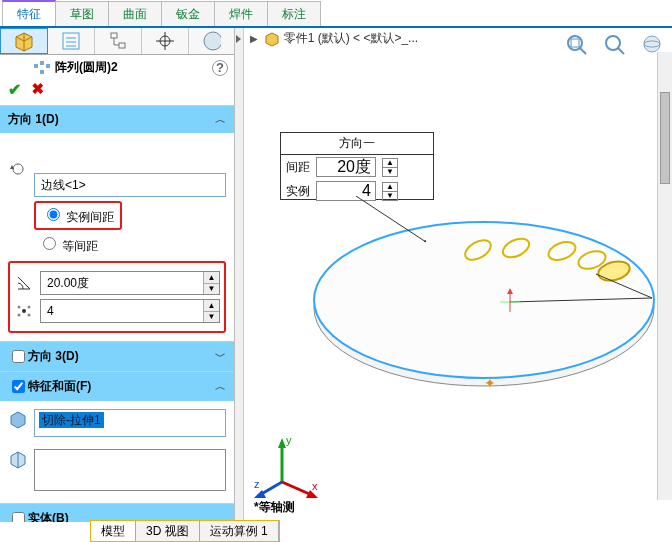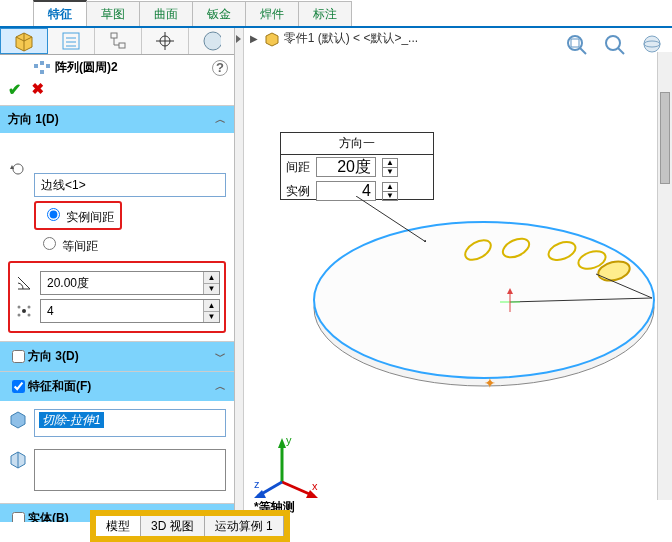--- a/index.html
+++ b/index.html
@@ -23,24 +23,23 @@
   .top-tab {
     padding: 4px 14px 3px 14px;
     border: 1px solid #bbb;
     border-bottom: none;
     background: #f4f4f4;
     margin-right: -1px;
     color: #15803d;
   }
   .top-tab.active {
     background: #fff;
-    border-top: 2px solid #404040;
+    border-top: 2px solid #8b5cf6;
     color: #0170c0;
-    font-weight: 700;
-    margin-left: 31px;
+    font-weight: 400;
   }
   
   .main {
     display: flex;
     height: 494px;
   }
   .left-pane {
     width: 234px;
     background: #fff;
     border-right: 1px solid #bbb;
@@ -129,23 +128,22 @@
   }
   .spin .val{ flex:1; padding:0 6px; display:flex;align-items:center; background:#fff;}
   .spin .arrows{ width:16px; background:#eee; display:flex;flex-direction:column;}
   .spin .arrows div{ flex:1; display:flex;align-items:center;justify-content:center;font-size:8px;border-left:1px solid #aaa;}
   .spin .arrows div:first-child{border-bottom:1px solid #aaa;}
   .sel-box {
     flex:1;
     min-height:22px;
     border:1px solid #7aa7d4;
     background:#fff;
-    color:#ffffff;
+    color:#0f172a;
     padding:2px 4px;
-    font-style:italic;
   }
   .sel-selected { background:#0a7ed6; padding:1px 3px;}
   .empty-box {
     flex:1;
     height:40px;
     border:1px solid #888;
     background:#fff;
   }
   
   .right-pane {
@@ -192,21 +190,21 @@
     font-weight:bold;
   }
   .triad {
     position:absolute; left:10px; bottom:22px;
   }
   .bottom-tabs {
     position:absolute;
     left:90px; bottom:0;
     display:flex;
     height:20px;
-    border:6px solid #eab308;
+    border:1px solid #eab308;
   }
   .b-tab{
     padding:2px 10px;
     border-right:1px solid #aaa;
     background:#f3f3f3;
   }
   .b-tab.active{background:#fff;}
   
   .vscroll{
     position:absolute;right:0;top:24px;bottom:22px;width:14px;

